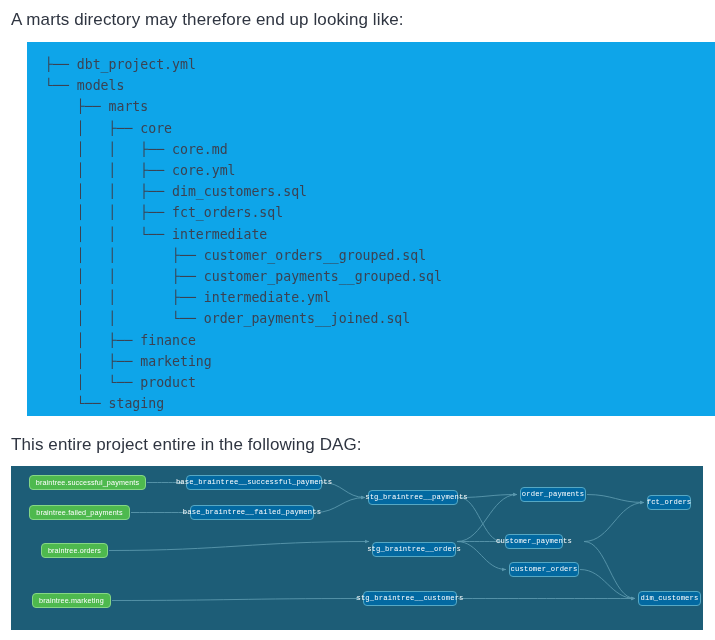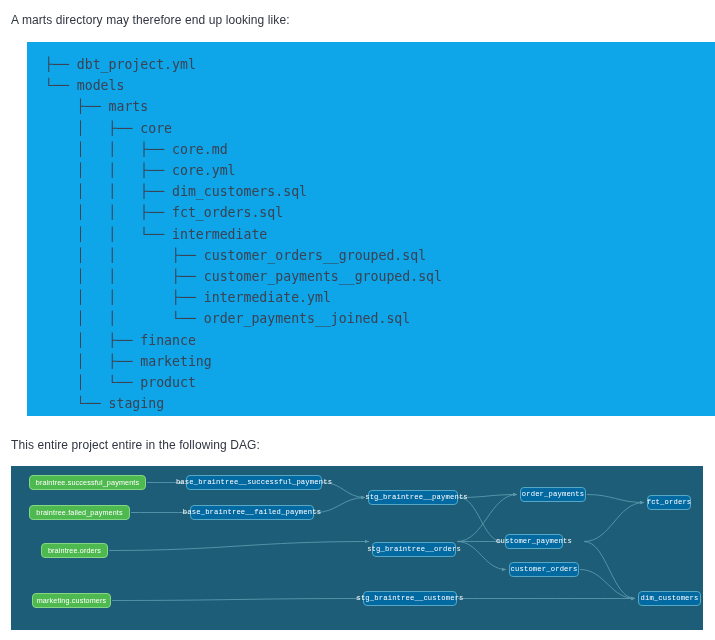--- a/index.html
+++ b/index.html
@@ -11,21 +11,21 @@
     width: 715px;
     height: 640px;
     position: relative;
     font-family: "Liberation Sans", sans-serif;
     color: #2d3748;
     overflow: hidden;
   }
   .para {
     position: absolute;
     left: 11px;
-    font-size: 12px;
+    font-size: 17px;
     line-height: 16px;
     color: #2f3541;
     letter-spacing: 0.1px;
     white-space: nowrap;
   }
   #intro-text { top: 12px; }
   #dag-text   { top: 437px; }
 
   .code-block {
     position: absolute;
@@ -137,21 +137,21 @@
       <path d="M576,28.5 C601.65,28.5 607.35,36.5 633,36.5" fill="none" stroke="#5a97ad" stroke-width="0.9" marker-end="url(#arrow)"></path>
       <path d="M573,75.5 C600,75.5 606,36.5 633,36.5" fill="none" stroke="#5a97ad" stroke-width="0.9" marker-end="url(#arrow)"></path>
       <path d="M573,75.5 C595.95,75.5 601.05,132.5 624,132.5" fill="none" stroke="#5a97ad" stroke-width="0.9" marker-end="url(#arrow)"></path>
       <path d="M569,103.5 C593.75,103.5 599.25,132.5 624,132.5" fill="none" stroke="#5a97ad" stroke-width="0.9" marker-end="url(#arrow)"></path>
       <path d="M447,132.5 C526.65,132.5 544.35,132.5 624,132.5" fill="none" stroke="#5a97ad" stroke-width="0.9" marker-end="url(#arrow)"></path>
     </svg>
   <div id="dag-nodes">
       <div class="node source" style="left: 18px; top: 9px; width: 117px;">braintree.successful_payments</div>
       <div class="node source" style="left: 18px; top: 39px; width: 101px;">braintree.failed_payments</div>
       <div class="node source" style="left: 30px; top: 77px; width: 67px;">braintree.orders</div>
-      <div class="node source" style="left: 21px; top: 127px; width: 79px;">marketing.customers</div>
+      <div class="node source" style="left: 21px; top: 127px; width: 79px;">braintree.marketing</div>
       <div class="node model" style="left: 175px; top: 9px; width: 136px;">base_braintree__successful_payments</div>
       <div class="node model" style="left: 179px; top: 39px; width: 124px;">base_braintree__failed_payments</div>
       <div class="node model" style="left: 357px; top: 24px; width: 90px; padding-left: 12px;">stg_braintree__payments</div>
       <div class="node model" style="left: 361px; top: 68px; width: 84px; margin-top: 8px;">stg_braintree__orders</div>
       <div class="node model" style="left: 352px; top: 125px; width: 94px;">stg_braintree__customers</div>
       <div class="node model" style="left: 509px; top: 21px; width: 66px;">order_payments</div>
       <div class="node model" style="left: 494px; top: 68px; width: 58px;">customer_payments</div>
       <div class="node model" style="left: 498px; top: 96px; width: 70px;">customer_orders</div>
       <div class="node model" style="left: 636px; top: 29px; width: 44px;">fct_orders</div>
       <div class="node model" style="left: 627px; top: 125px; width: 63px;">dim_customers</div>

